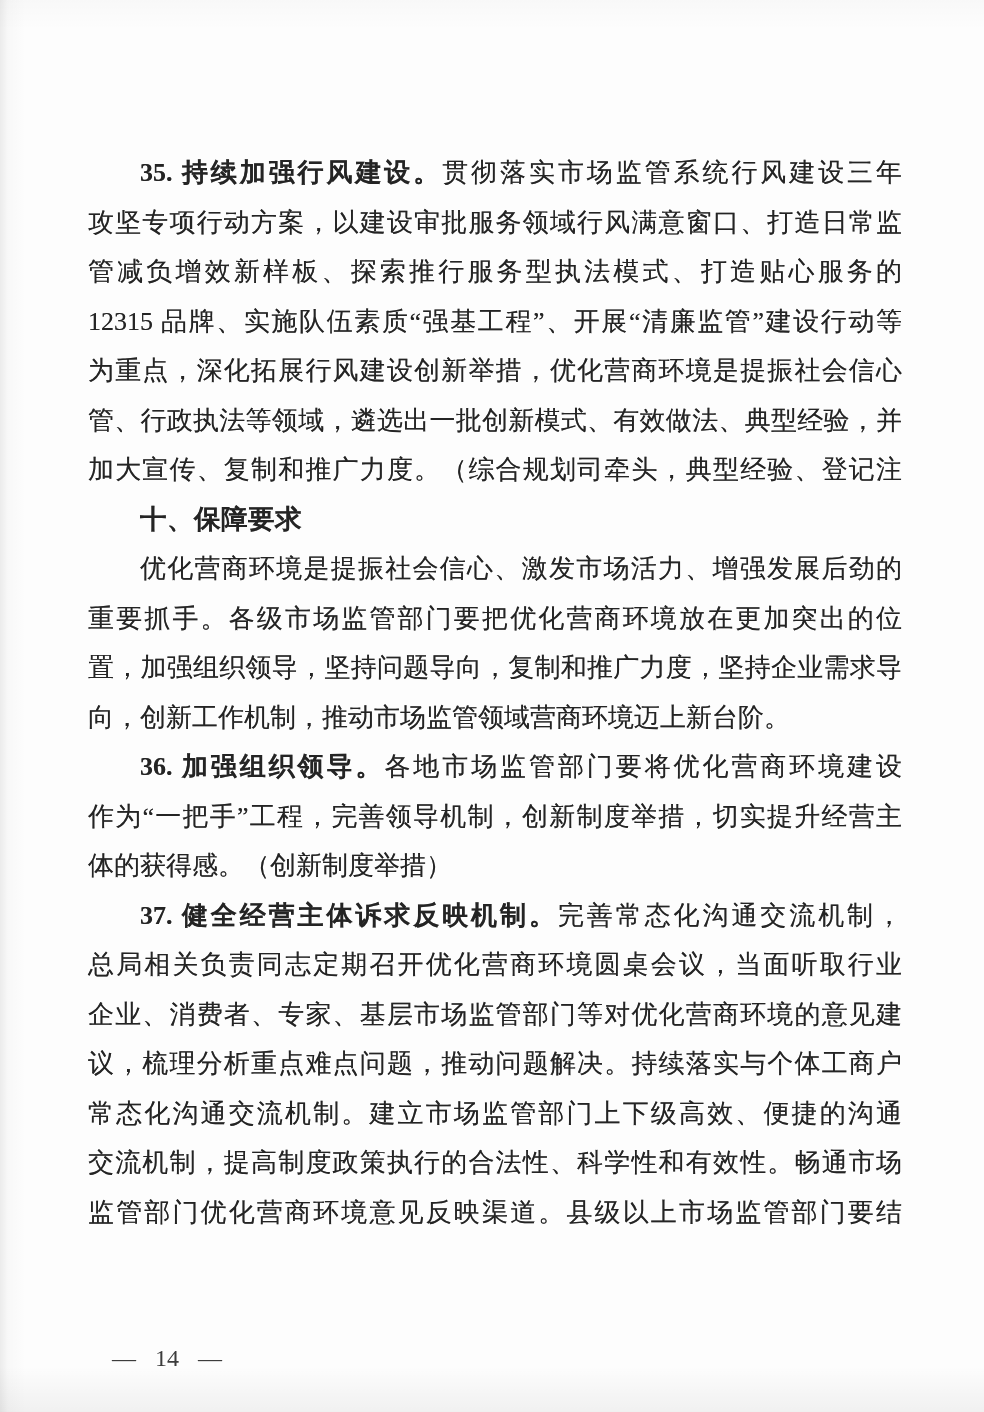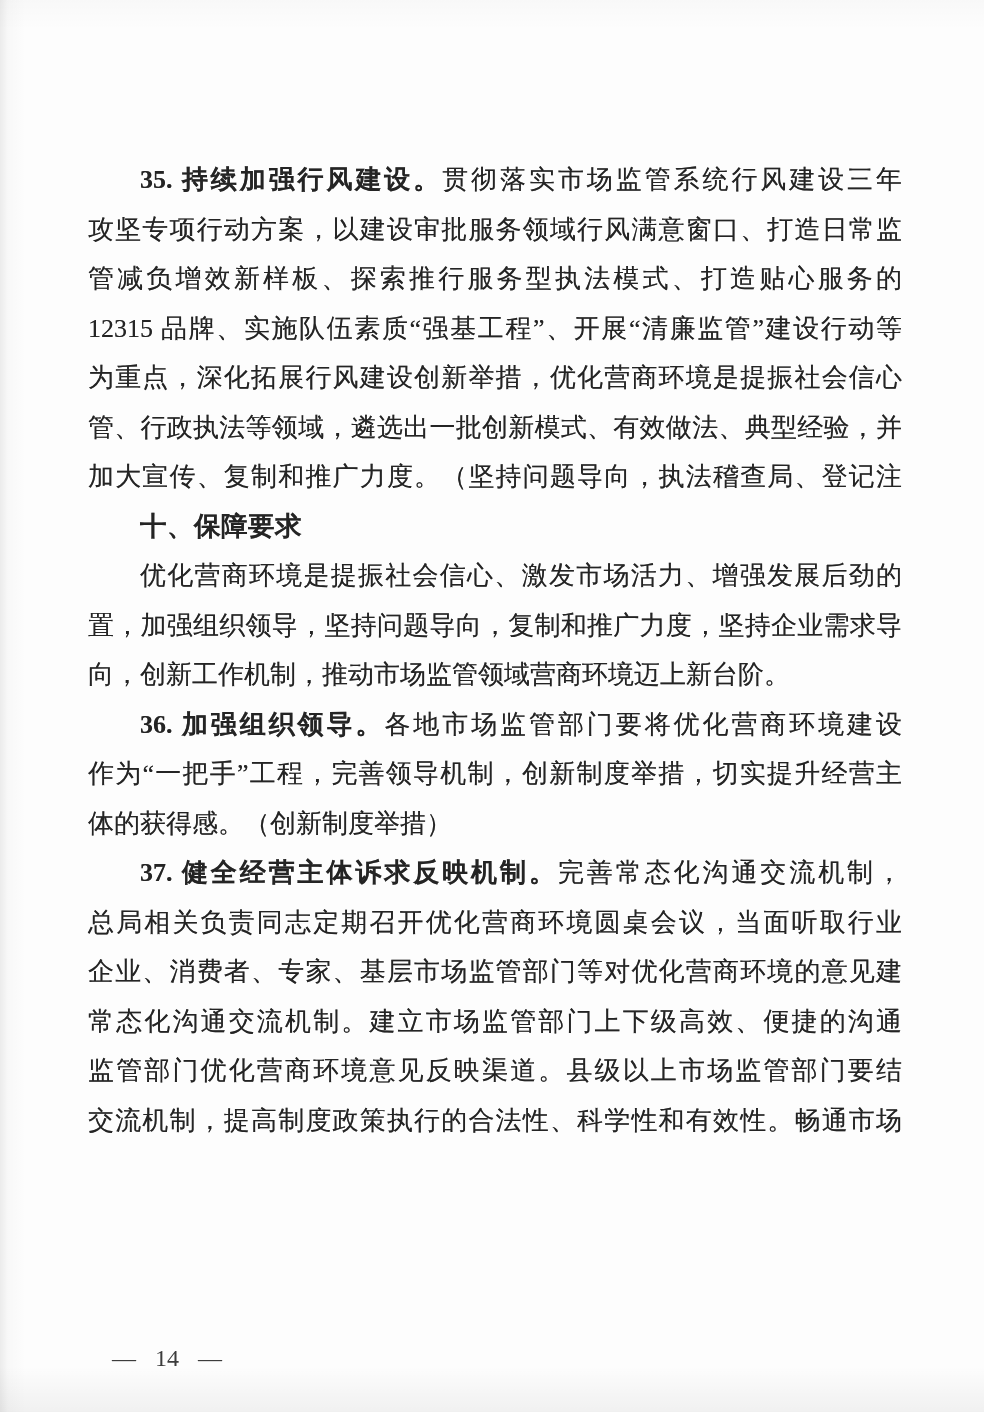--- a/index.html
+++ b/index.html
@@ -15,21 +15,21 @@
       linear-gradient(90deg, rgba(0,0,0,0.07) 0px, rgba(0,0,0,0.02) 8px, rgba(0,0,0,0) 26px),
       linear-gradient(0deg, rgba(0,0,0,0.05) 0px, rgba(0,0,0,0) 46px),
       linear-gradient(180deg, rgba(0,0,0,0.02) 0px, rgba(0,0,0,0) 30px),
       #fdfdfd;
     font-family: "Liberation Serif", "DejaVu Serif", serif;
     color: #242424;
   }
   .text-block {
     position: absolute;
     left: 88px;
-    top: 155px;
+    top: 148px;
     width: 814px;
   }
   .line {
     height: 49.5px;
     line-height: 49.5px;
     font-size: 26px;
     white-space: nowrap;
     text-shadow: 0 0 0.5px rgba(40,40,40,0.55);
   }
   .just {
@@ -69,38 +69,40 @@
 
 <div class="text-block">
 
   <div class="line just para-start"><span class="title">35. 持续加强行风建设。</span><span>贯彻落实市场监管系统行风建设三年</span></div>
 
   <div class="line just"><span>攻坚专项行动方案，以建设审批服务领域行风满意窗口、打造日常监</span></div>
   <div class="line just"><span>管减负增效新样板、探索推行服务型执法模式、打造贴心服务的</span></div>
   <div class="line just"><span>12315 品牌、实施队伍素质“强基工程”、开展“清廉监管”建设行动等</span></div>
   <div class="line just"><span>为重点，深化拓展行风建设创新举措，优化营商环境是提振社会信心</span></div>
   <div class="line just"><span>管、行政执法等领域，遴选出一批创新模式、有效做法、典型经验，并</span></div>
-  <div class="line just"><span>加大宣传、复制和推广力度。（坚持问题导向，执法稽查局、登记注</span></div>
+  <div class="line just"><span>加大宣传、复制和推广力度。（综合规划司牵头，典型经验、登记注</span></div>
 
   <div class="line heading-line"><span class="heading">十、保障要求</span></div>
 
   <div class="line just para-start"><span>优化营商环境是提振社会信心、激发市场活力、增强发展后劲的</span></div>
+  <div class="line just"><span>重要抓手。各级市场监管部门要把优化营商环境放在更加突出的位</span></div>
   <div class="line just"><span>置，加强组织领导，坚持问题导向，复制和推广力度，坚持企业需求导</span></div>
   <div class="line"><span>向，创新工作机制，推动市场监管领域营商环境迈上新台阶。</span></div>
 
   <div class="line just para-start"><span class="title">36. 加强组织领导。</span><span>各地市场监管部门要将优化营商环境建设</span></div>
   <div class="line just"><span>作为“一把手”工程，完善领导机制，创新制度举措，切实提升经营主</span></div>
   <div class="line"><span>体的获得感。（创新制度举措）</span></div>
 
   <div class="line just para-start"><span class="title">37. 健全经营主体诉求反映机制。</span><span>完善常态化沟通交流机制，</span></div>
   <div class="line just"><span>总局相关负责同志定期召开优化营商环境圆桌会议，当面听取行业</span></div>
   <div class="line just"><span>企业、消费者、专家、基层市场监管部门等对优化营商环境的意见建</span></div>
+  <div class="line just"><span>议，梳理分析重点难点问题，推动问题解决。持续落实与个体工商户</span></div>
   <div class="line just"><span>常态化沟通交流机制。建立市场监管部门上下级高效、便捷的沟通</span></div>
+  <div class="line just"><span>交流机制，提高制度政策执行的合法性、科学性和有效性。畅通市场</span></div>
   <div class="line just"><span>监管部门优化营商环境意见反映渠道。县级以上市场监管部门要结</span></div>
-  <div class="line just"><span>交流机制，提高制度政策执行的合法性、科学性和有效性。畅通市场</span></div>
 
 </div>
 
 <div class="footer">
   <span>—</span>
   <span>14</span>
   <span>—</span>
 </div>
 
 </body></html>

